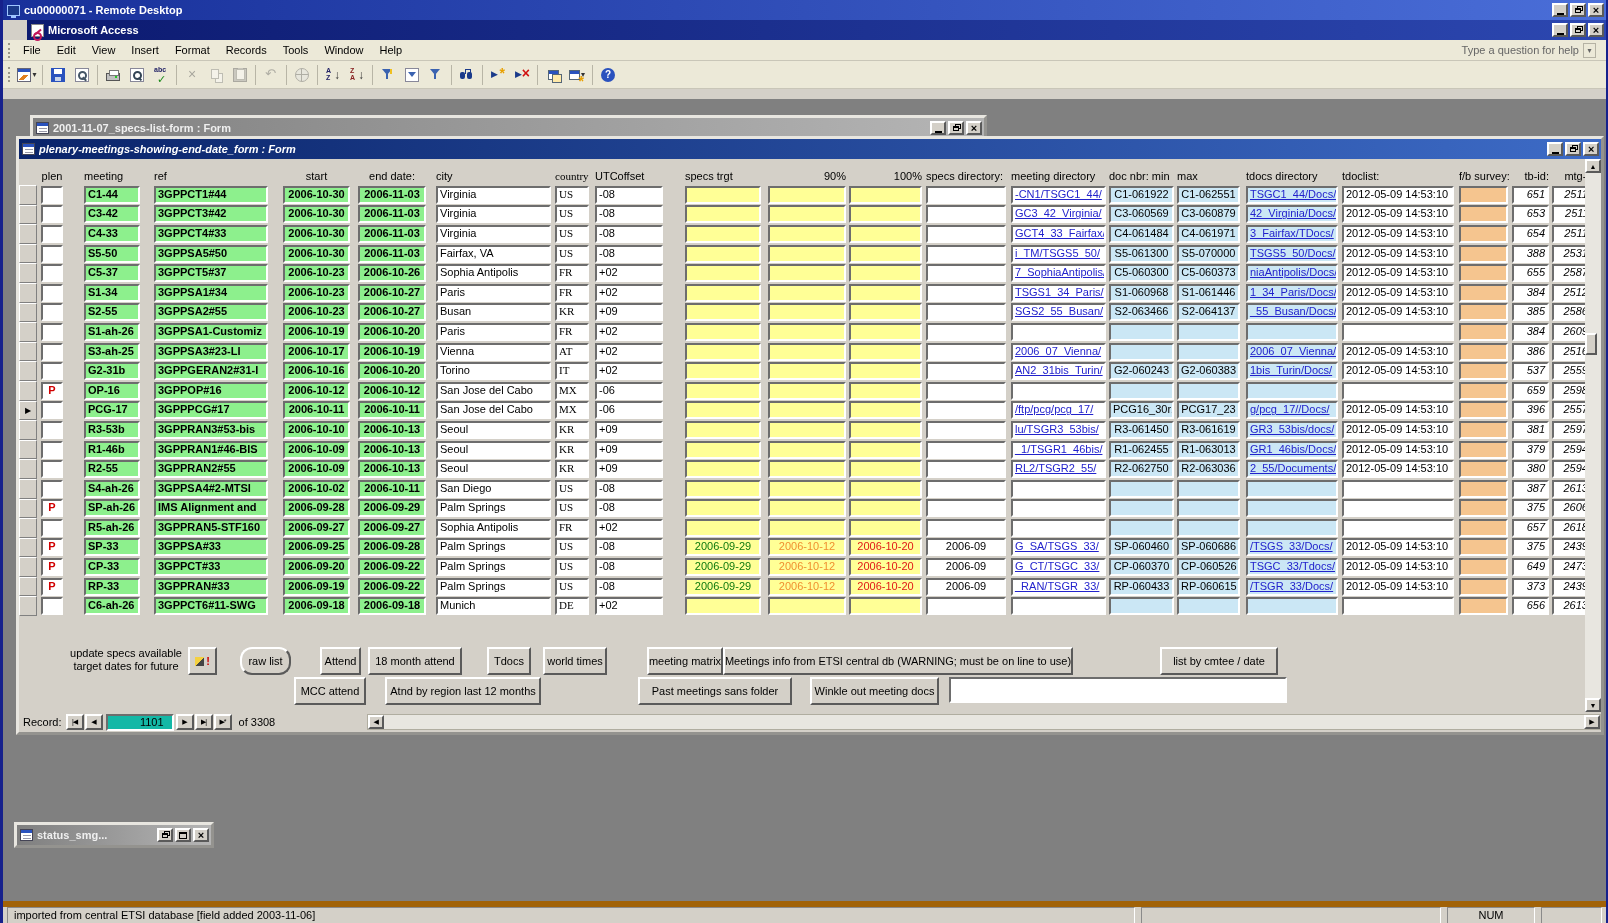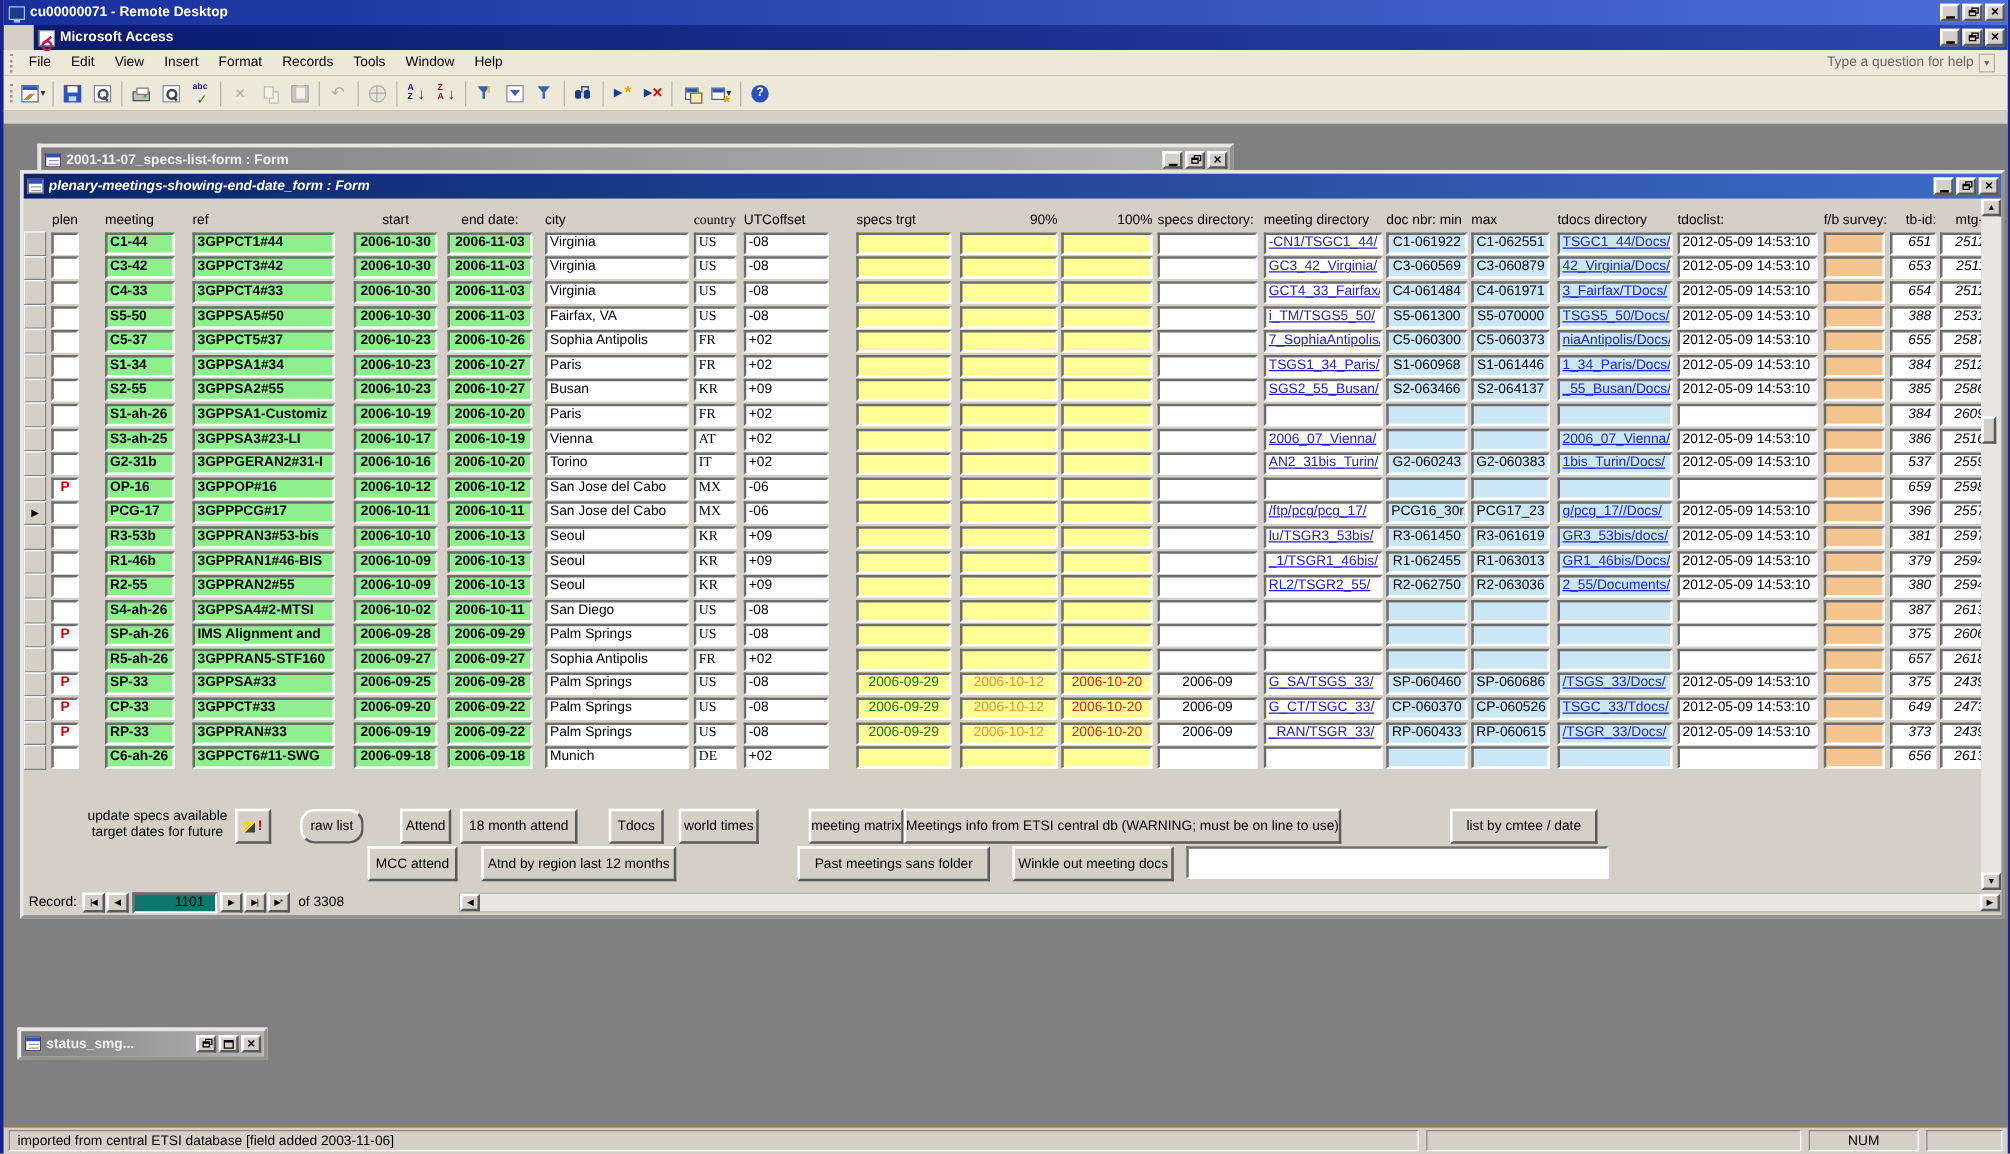--- a/index.html
+++ b/index.html
@@ -172,38 +172,38 @@
   .f2-0 { margin-left:275px; width:72px; }
   .f2-1 { margin-left:19px;  width:156px; }
   .f2-2 { margin-left:97px; width:154px; }
   .f2-3 { margin-left:18px; width:129px; }
   .winkle-input { margin-left:10px; width:338px; height:26px; background:#fff; border:2px solid; border-color:#6d6d6d #fff #fff #6d6d6d; font-size:11px; padding:0 3px; font-family:inherit; }
 
   
   .recbar { position:absolute; left:0; right:0; bottom:0; height:20px; background:#d4d0c8; display:flex; align-items:center; }
   .reclabel { margin-left:4px; margin-right:4px; }
   .navbtn { width:18px; height:16px; background:#d4d0c8; border:2px solid; border-color:#fff #5a5a5a #5a5a5a #fff; display:flex; align-items:center; justify-content:center; font-size:7px; letter-spacing:-1px; flex:0 0 auto; margin-right:1px; }
-  .recbox { width:68px; height:17px; background:#0f766e; border:2px solid; border-color:#6d6d6d #fff #fff #6d6d6d; text-align:right; padding:0 8px 0 2px; line-height:13px; margin:0 2px; }
+  .recbox { width:68px; height:17px; background:#14b8a6; border:2px solid; border-color:#6d6d6d #fff #fff #6d6d6d; text-align:right; padding:0 8px 0 2px; line-height:13px; margin:0 2px; }
   .recof { margin-left:6px; white-space:nowrap; }
   .hscroll { margin-left:92px; flex:1 1 auto; height:16px; display:flex; background:#e8e6e0; border:1px solid #b0ada0; }
   .hs-trough { flex:1 1 auto; }
   .sbtn { width:16px; height:14px; background:#d4d0c8; border:2px solid; border-color:#fff #5a5a5a #5a5a5a #fff; display:flex; align-items:center; justify-content:center; font-size:7px; flex:0 0 auto; }
 
   
   .vscroll { position:absolute; right:0; top:0; bottom:20px; width:16px; background:#e8e6e0; display:flex; flex-direction:column; }
   .vs-track { flex:1 1 auto; position:relative; }
   .vs-thumb { position:absolute; left:0; top:160px; width:12px; height:22px; background:#d4d0c8; border:2px solid; border-color:#fff #5a5a5a #5a5a5a #fff; }
 
   
   .miniwin { position:absolute; left:11px; top:723px; width:200px; height:26px; border:3px outset #e8e6e0; background:#d4d0c8; }
   .miniwin-title { height:20px; background:linear-gradient(90deg,#7f7f7f,#b5b5b5); display:flex; align-items:center; padding:0 2px 0 3px; }
   .miniwin-title .tb-title { color:#efefef; }
 
   
-  .statusbar { height:22px; background:#d4d0c8; border-top:1px solid #a16207; display:flex; align-items:center; padding:2px 4px; gap:6px; }
+  .statusbar { height:22px; background:#d4d0c8; border-top:6px solid #a16207; display:flex; align-items:center; padding:2px 4px; gap:6px; }
   .spanel { height:17px; border:1px solid; border-color:#8a8a8a #fff #fff #8a8a8a; display:flex; align-items:center; padding:0 6px; white-space:nowrap; overflow:hidden; }
   .spanel.grow { width:1128px; }
   .spanel.p2 { width:300px; }
   .spanel.p3 { width:88px; justify-content:center; }
   .spanel.p4 { flex:1 1 auto; }
 </style>
 </head>
 <body>
 
 <div class="app">

